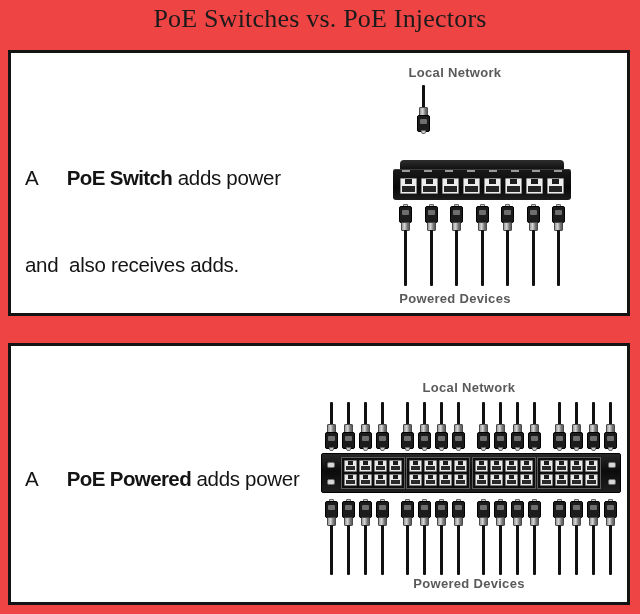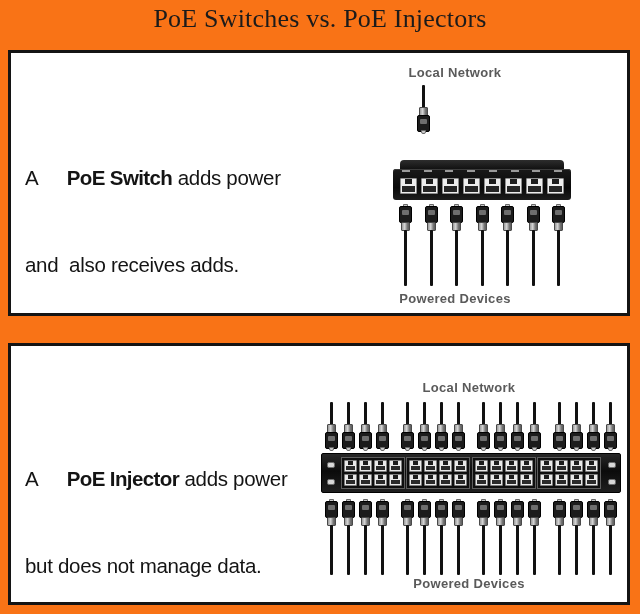--- a/index.html
+++ b/index.html
@@ -12,21 +12,21 @@
     height: 614px;
     overflow: hidden;
     font-family: "Liberation Sans", sans-serif;
     color: #111;
   }
 
   .page {
     position: relative;
     width: 640px;
     height: 614px;
-    background: #f97316;
+    background: #ef4444;
   }
 
   
   .title {
     position: absolute;
     left: 0;
     top: 2px;
     width: 640px;
     text-align: center;
     font-family: "Liberation Serif", serif;
@@ -460,22 +460,21 @@
         <div class="net-label switch-pdlabel">Powered Devices</div>
       </div>
 
     </div>
   </div>
 
   <div class="panel panel-injector">
     <div class="panel-inner">
 
       <div class="copy copy-injector">
-        <span class="copy-line"><span>A </span><b>PoE Injector</b><span> adds power</span></span>
-        <span class="copy-line">but does not manage data.</span>
+        <span class="copy-line"><span>A </span><b>PoE Powered</b><span> adds power</span></span>
         
         
       </div>
 
       <div class="injector-diagram">
 
         <div class="net-label inj-netlabel">Local Network</div>
 
         <div class="cable-bank bank-top">
           <div class="bank-group">

